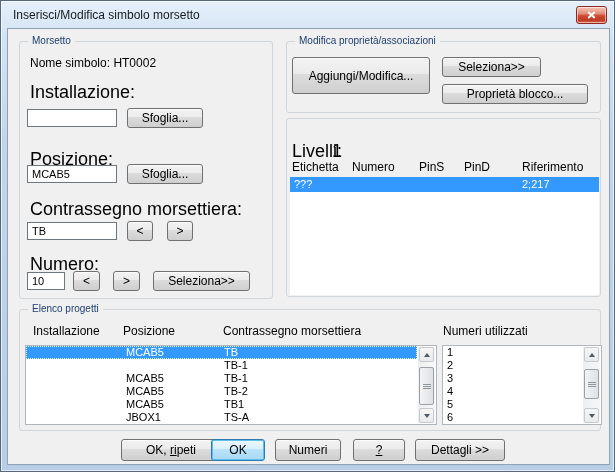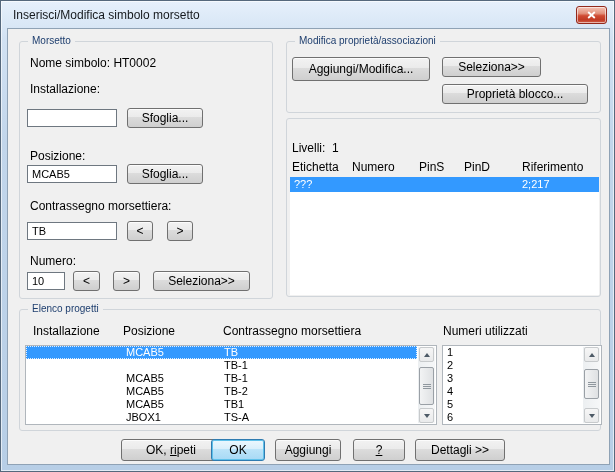--- a/index.html
+++ b/index.html
@@ -20,21 +20,21 @@
     box-shadow:inset 0 0 0 1px rgba(255,255,255,.55);
     display:flex;align-items:center;justify-content:center;cursor:default;
   }
   .client{
     position:absolute;left:7px;top:28px;width:601px;height:435px;
     background:#f0f0f0;box-shadow:0 0 0 1px #8fa2b5;
   }
   .group{position:absolute;border:1px solid #d0d5da;border-radius:3px;}
   .group-label{position:absolute;top:-8px;left:8px;background:#f0f0f0;padding:0 4px;
     color:#1e3e6e;font-size:10px;line-height:14px;white-space:nowrap;}
-  .lbl{position:absolute;font-size:12px;color:#000;white-space:nowrap;}
+  .lbl{position:absolute;font-size:18px;color:#000;white-space:nowrap;}
   .row-inline{position:absolute;white-space:nowrap;}
   .txt{
     position:absolute;border:1px solid #6e7780;background:#fff;
     font-family:"Liberation Sans",sans-serif;font-size:11px;padding:1px 4px;color:#000;
   }
   .btn{
     position:absolute;border:1px solid #707070;border-radius:3px;
     background:linear-gradient(180deg,#f2f2f2 0%,#ebebeb 45%,#dcdcdc 46%,#cfcfcf 100%);
     box-shadow:inset 0 1px 0 #fcfcfc;
     display:flex;align-items:center;justify-content:center;
@@ -78,21 +78,21 @@
   .m-contr-lbl{left:10px;top:157px;}
   .m-contr-txt{left:7px;top:180px;width:90px;height:18px;}
   .m-contr-prev{left:107px;top:179px;width:26px;height:20px;}
   .m-contr-next{left:147px;top:179px;width:26px;height:20px;}
   .m-num-lbl{left:10px;top:212px;}
   .m-num-txt{left:7px;top:230px;width:38px;height:18px;}
   .m-num-prev{left:53px;top:229px;width:27px;height:20px;}
   .m-num-next{left:93px;top:229px;width:27px;height:20px;}
   .m-num-sel{left:133px;top:229px;width:97px;height:20px;}
   .g-modifica{left:278px;top:12px;width:315px;height:72px;}
-  .mo-aggiungi{left:5px;top:15px;width:138px;height:24px;}
+  .mo-aggiungi{left:5px;top:15px;width:138px;height:37px;}
   .mo-seleziona{left:155px;top:15px;width:99px;height:20px;}
   .mo-interrompi{left:5px;top:42px;width:138px;height:20px;}
   .mo-blocco{left:155px;top:42px;width:146px;height:20px;}
   .g-proprieta{left:278px;top:89px;width:315px;height:179px;}
   .p-livelli-lbl{left:5px;top:22px;}
   .p-livelli-val{left:45px;top:22px;}
   .p-h0{left:5px;top:41px;}
   .p-h1{left:65px;top:41px;}
   .p-h2{left:132px;top:41px;}
   .p-h3{left:177px;top:41px;}
@@ -281,21 +281,21 @@
       </div>
     </div>
 
     <div class="btn f-okripeti">
       <span><span>OK, </span><span class="u">ri</span><span>peti</span></span>
     </div>
     <div class="btn default-focus f-ok">
       <span>OK</span>
     </div>
     <div class="btn f-annulla">
-      <span>Aggiungi</span>
+      <span>Numeri</span>
     </div>
     <div class="btn f-help">
       <span class="u">?</span>
     </div>
     <div class="btn f-dettagli">
       <span>Dettagli &gt;&gt;</span>
     </div>
 
   </div>
 </div>

